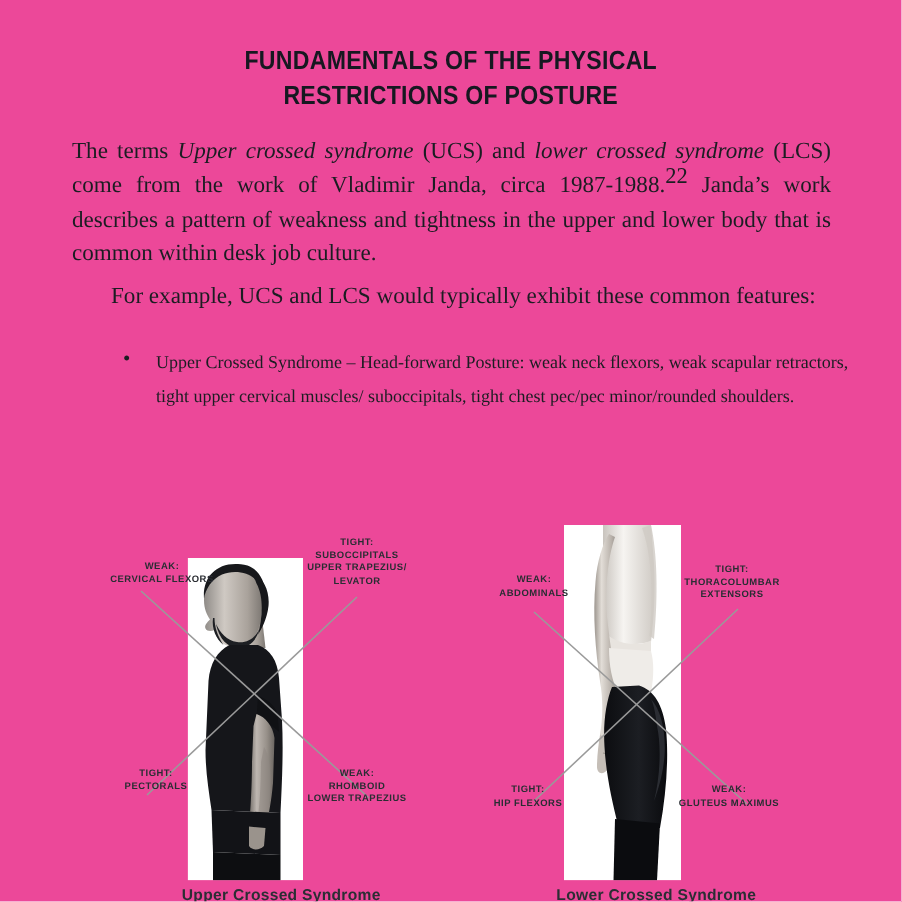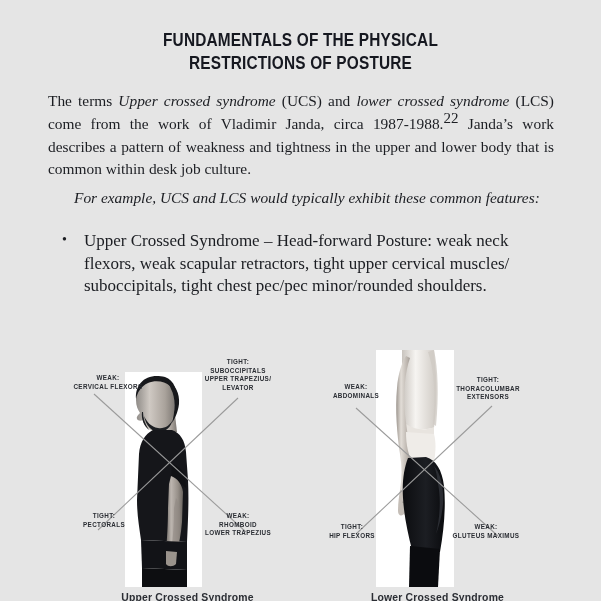--- a/index.html
+++ b/index.html
@@ -4,21 +4,21 @@
 <style>
   html, body {
     margin: 0;
     padding: 0;
     background: #ffffff;
   }
   .page {
     position: relative;
     width: 601px;
     height: 601px;
-    background: #e5e5e5;
+    background: #ec4899;
     overflow: hidden;
     font-family: "Liberation Serif", "DejaVu Serif", serif;
     color: #1b1d22;
   }
 
   
   .title {
     position: absolute;
     left: 0;
     top: 17px;
@@ -39,38 +39,38 @@
   .body-block {
     position: absolute;
     left: 48px;
     width: 506px;
     font-size: 15.4px;
     line-height: 22.6px;
     text-align: justify;
     color: #1b1d22;
   }
   #para-1 { top: 75px; }
-  #para-2 { top: 172px; text-indent: 26px; font-style: italic; }
+  #para-2 { top: 172px; text-indent: 26px; }
   .body-block em { font-style: italic; }
   .body-block sup {
     font-size: 15px;
     vertical-align: super;
     line-height: 0;
   }
 
   
   .bullets {
     position: absolute;
-    left: 56px;
+    left: 76px;
     top: 230px;
     width: 492px;
     margin: 0;
     padding: 0;
     list-style: none;
-    font-size: 17px;
+    font-size: 12px;
     line-height: 22.6px;
   }
   .bullets li {
     position: relative;
     padding-left: 28px;
     margin-bottom: 1px;
     text-align: left;
   }
   .bullets li::before {
     content: "\2022";

